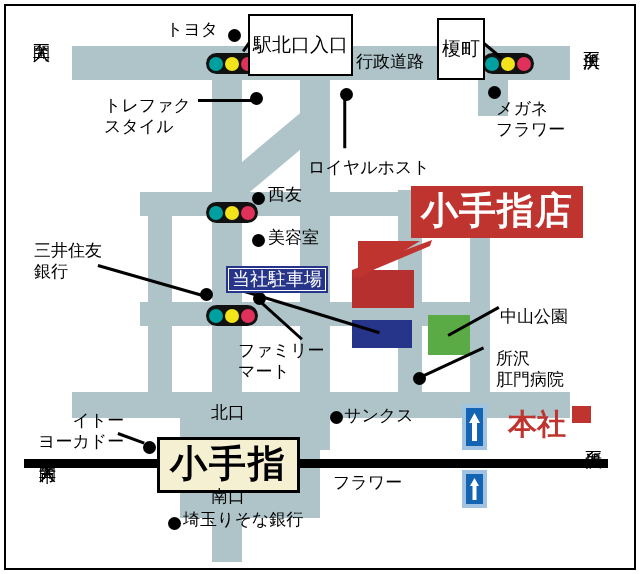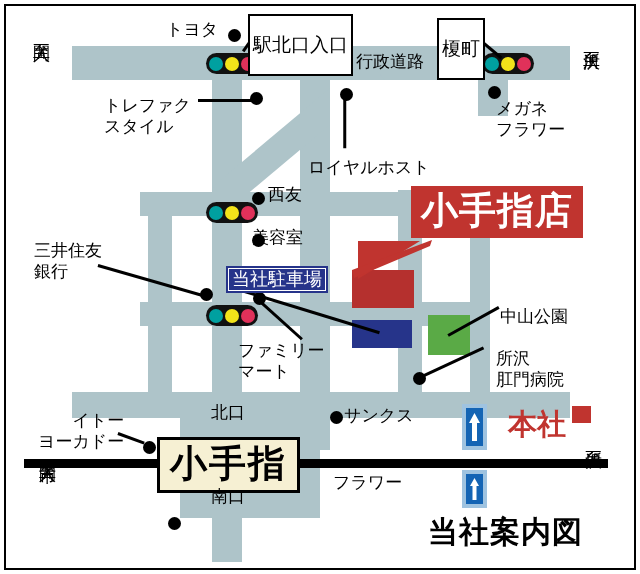--- a/index.html
+++ b/index.html
@@ -354,48 +354,48 @@
 
   <div class="lbl" style="left:356px; top:52px;">行政道路</div>
 
   <div class="lbl" style="left:308px; top:158px;">ロイヤルホスト</div>
 
   <div class="lbl lbl-2" style="left:496px; top:98px;">メガネ
 フラワー</div>
 
   <div class="lbl" style="left:268px; top:185px;">西友</div>
 
-  <div class="lbl" style="left:252px; top:228px;text-align:center;">美容室</div>
+  <div class="lbl" style="left:268px; top:228px;text-align:center;">美容室</div>
 
   <div class="lbl lbl-2" style="left:34px; top:240px;">三井住友
 銀行</div>
 
   <div class="lbl lbl-2" style="left:238px; top:340px;">ファミリー
 マート</div>
 
   <div class="lbl" style="left:500px; top:307px;">中山公園</div>
 
   <div class="lbl lbl-2" style="left:496px; top:348px;">所沢
 肛門病院</div>
 
   <div class="lbl lbl-2" style="left:38px; top:410px;text-align:right;">イトー
 ヨーカドー</div>
 
   <div class="lbl" style="left:344px; top:406px;">サンクス</div>
 
+  <div class="lbl" style="left:183px; top:510px;">埼玉りそな銀行</div>
 
   <div class="lbl" style="left:211px; top:403px;">北口</div>
 
   <div class="lbl" style="left:211px; top:487px;">南口</div>
 
   <div class="lbl" style="left:333px; top:473px;">フラワー</div>
 
   <div class="vlbl" style="left:32px; top:30px;">至入間</div>
 
   <div class="vlbl" style="left:582px; top:38px;">至所沢</div>
 
   <div class="vlbl" style="left:38px; top:450px;">至入間市</div>
 
   <div class="vlbl" style="left:584px; top:437px;">至所沢</div>
 
-  <div class="title" style="left:428px; top:515px;">当社案内図</div>
 
 </div>
 
 </body></html>

